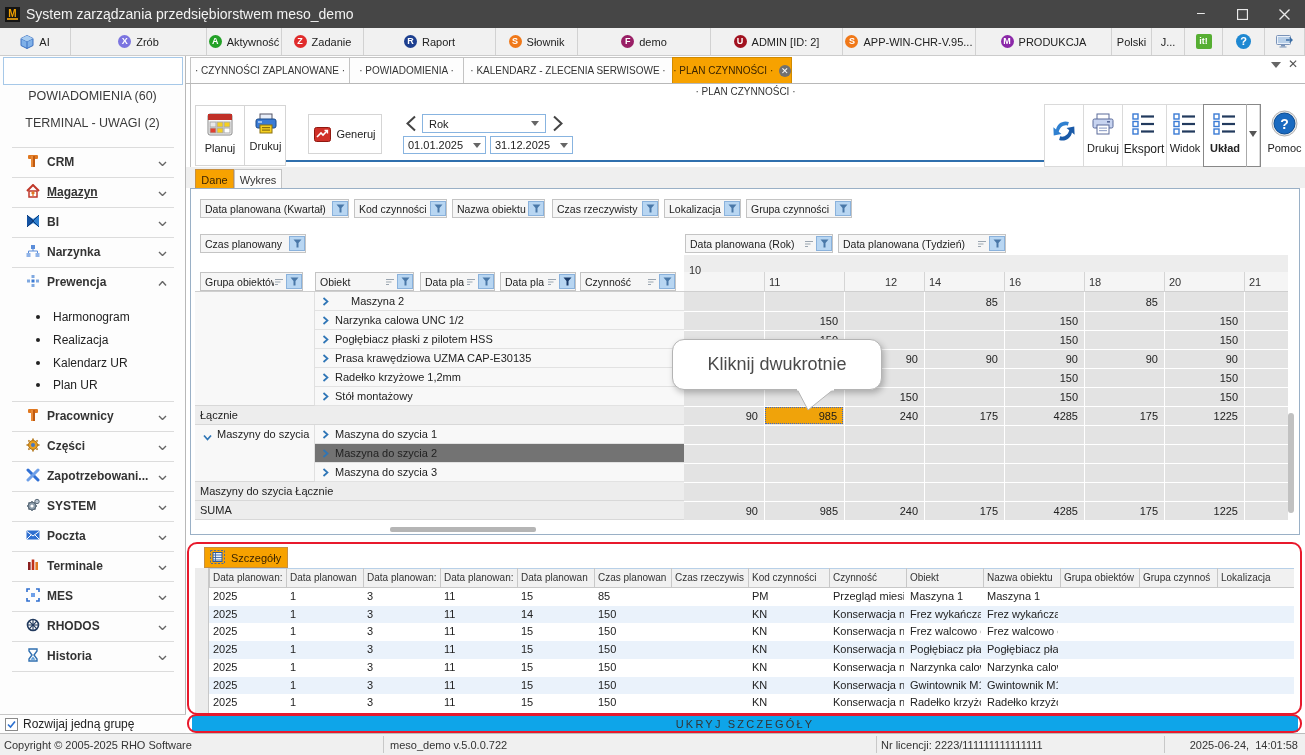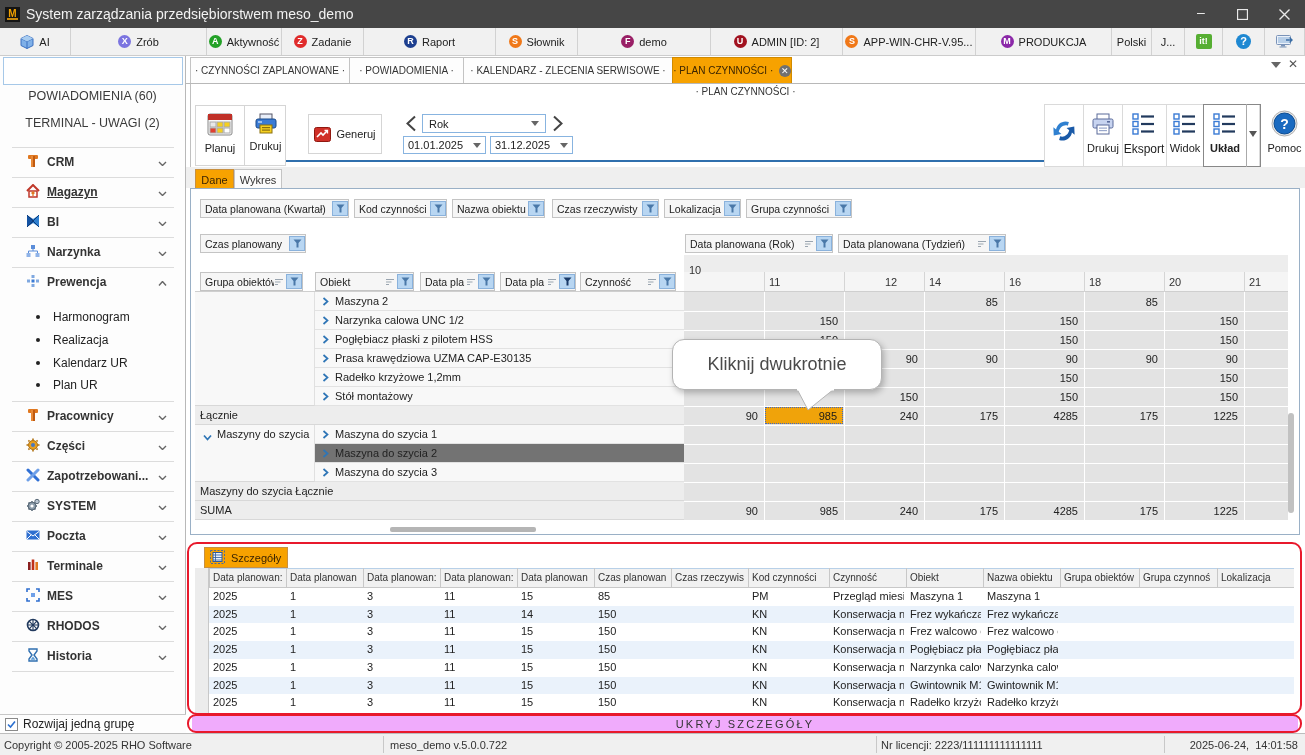--- a/index.html
+++ b/index.html
@@ -566,21 +566,21 @@
 <div style="position:absolute;left:195px;top:425px;width:120px;height:57px;background:#f8f8f8;border-right:1px solid #e0e0e0;border-bottom:1px solid #d8d8d8;display:flex;align-items:flex-start;padding-top:3px;font-size:11px;color:#222;white-space:nowrap;">
     <span style="margin-left:8px;margin-top:3px;"><svg width="9" height="7" viewBox="0 0 9 7" style="">
         <path d="M1 1.5 L4.5 5.5 L8 1.5" fill="none" stroke="#2e75b6" stroke-width="1.7"></path>
       </svg></span>
     <span style="margin-left:5px;">Maszyny do szycia</span>
   </div>
 <div style="position:absolute;left:315px;top:292px;width:369px;height:19px;background:#f8f8f8;border-bottom:1px solid #e2e2e2;display:flex;align-items:center;font-size:11px;color:#222;white-space:nowrap;">
     <span style="margin-left:7px;margin-top:1px;"><svg width="7" height="9" viewBox="0 0 7 9" style="">
         <path d="M1.5 1 L5.5 4.5 L1.5 8" fill="none" stroke="#2e75b6" stroke-width="1.7"></path>
       </svg></span>
-    <span style="margin-left:6px;">Maszyna 2</span>
+    <span style="margin-left:22px;">Maszyna 2</span>
   </div>
 <div style="position:absolute;left:315px;top:311px;width:369px;height:19px;background:#f8f8f8;border-bottom:1px solid #e2e2e2;display:flex;align-items:center;font-size:11px;color:#222;white-space:nowrap;">
     <span style="margin-left:7px;margin-top:1px;"><svg width="7" height="9" viewBox="0 0 7 9" style="">
         <path d="M1.5 1 L5.5 4.5 L1.5 8" fill="none" stroke="#2e75b6" stroke-width="1.7"></path>
       </svg></span>
     <span style="margin-left:6px;">Narzynka calowa UNC 1/2</span>
   </div>
 <div style="position:absolute;left:315px;top:330px;width:369px;height:19px;background:#f8f8f8;border-bottom:1px solid #e2e2e2;display:flex;align-items:center;font-size:11px;color:#222;white-space:nowrap;">
     <span style="margin-left:7px;margin-top:1px;"><svg width="7" height="9" viewBox="0 0 7 9" style="">
         <path d="M1.5 1 L5.5 4.5 L1.5 8" fill="none" stroke="#2e75b6" stroke-width="1.7"></path>
@@ -776,21 +776,21 @@
 <div style="position:absolute;left:213px;top:696.3px;width:71px;font-size:11px;color:#222;white-space:nowrap;overflow:hidden;">2025</div>
 <div style="position:absolute;left:290px;top:696.3px;width:71px;font-size:11px;color:#222;white-space:nowrap;overflow:hidden;">1</div>
 <div style="position:absolute;left:367px;top:696.3px;width:71px;font-size:11px;color:#222;white-space:nowrap;overflow:hidden;">3</div>
 <div style="position:absolute;left:444px;top:696.3px;width:71px;font-size:11px;color:#222;white-space:nowrap;overflow:hidden;">11</div>
 <div style="position:absolute;left:521px;top:696.3px;width:71px;font-size:11px;color:#222;white-space:nowrap;overflow:hidden;">15</div>
 <div style="position:absolute;left:598px;top:696.3px;width:71px;font-size:11px;color:#222;white-space:nowrap;overflow:hidden;">150</div>
 <div style="position:absolute;left:752px;top:696.3px;width:75px;font-size:11px;color:#222;white-space:nowrap;overflow:hidden;">KN</div>
 <div style="position:absolute;left:833px;top:696.3px;width:71px;font-size:11px;color:#222;white-space:nowrap;overflow:hidden;">Konserwacja na</div>
 <div style="position:absolute;left:910px;top:696.3px;width:71px;font-size:11px;color:#222;white-space:nowrap;overflow:hidden;">Radełko krzyżo</div>
 <div style="position:absolute;left:987px;top:696.3px;width:71px;font-size:11px;color:#222;white-space:nowrap;overflow:hidden;">Radełko krzyżo</div>
-<div style="position:absolute;left:192px;top:716px;width:1106px;height:16px;background:#f0abfc;display:flex;align-items:center;justify-content:center;font-size:11px;color:#333;letter-spacing:2.2px;">UKRYJ SZCZEGÓŁY</div>
+<div style="position:absolute;left:192px;top:716px;width:1106px;height:16px;background:#0ea5e9;display:flex;align-items:center;justify-content:center;font-size:11px;color:#333;letter-spacing:2.2px;">UKRYJ SZCZEGÓŁY</div>
 <div style="position:absolute;left:187px;top:542px;width:1115px;height:173px;border:2.5px solid #e8192c;border-radius:10px;z-index:40;"></div>
 <div style="position:absolute;left:187px;top:714px;width:1115px;height:19px;border:2.5px solid #e8192c;border-radius:9px;z-index:40;"></div>
 <div style="position:absolute;left:672px;top:339px;width:210px;height:51px;background:#fff;border:1px solid #b4b4b4;border-radius:12px;box-shadow:2px 3px 6px rgba(0,0,0,0.25);z-index:50;display:flex;align-items:center;justify-content:center;font-size:18px;color:#4a4a4a;">Kliknij dwukrotnie</div>
 <svg class="a" style="left:790px;top:389px;z-index:51" width="50" height="22">
     <polygon points="7,0 44,0 18,21" fill="#fff" stroke="#b4b4b4" stroke-width="1"></polygon>
     <rect x="7" y="0" width="37" height="1.5" fill="#fff"></rect>
   </svg>
 <div style="position:absolute;left:0;top:733px;width:1305px;height:22px;background:#f0f0f0;border-top:1px solid #bdbdbd;"></div>
 <div style="position:absolute;left:383px;top:736px;width:1px;height:17px;background:#c8c8c8;"></div>
 <div style="position:absolute;left:876px;top:736px;width:1px;height:17px;background:#c8c8c8;"></div>

